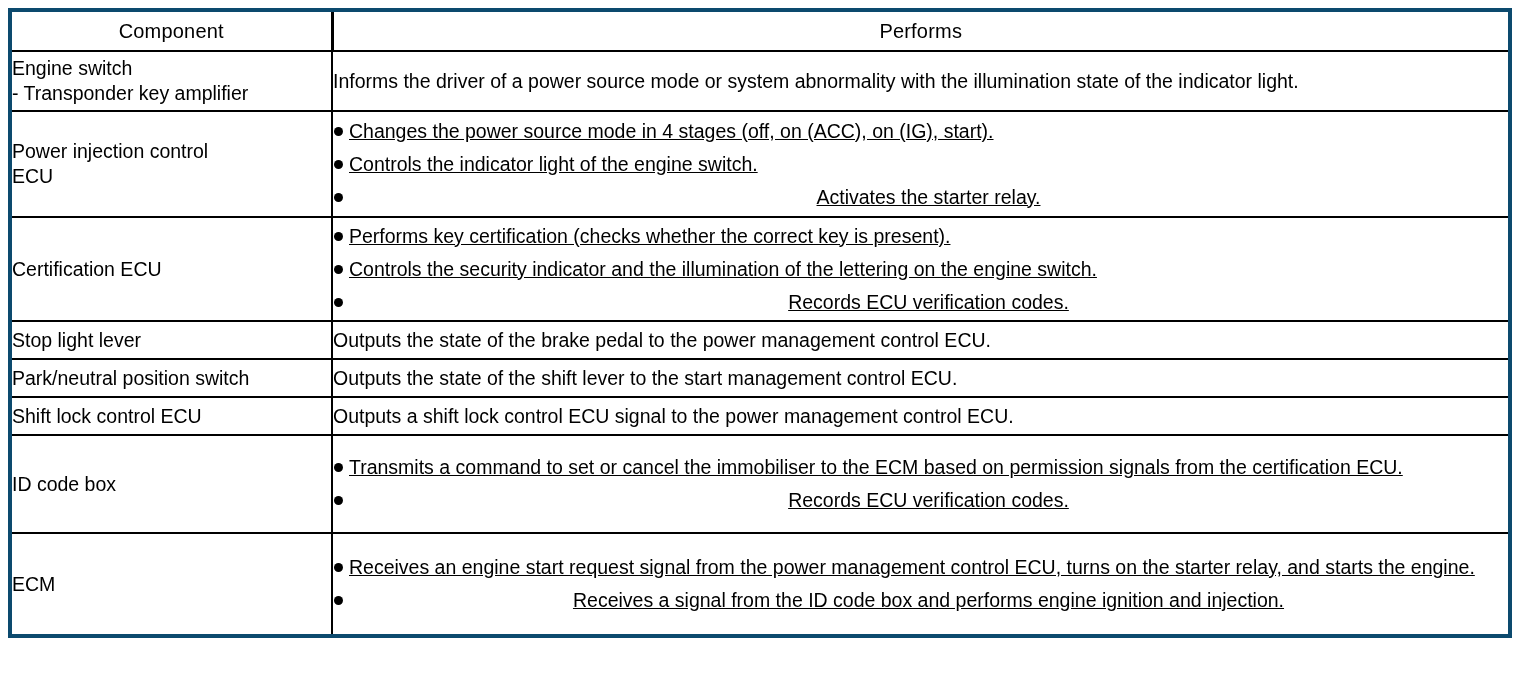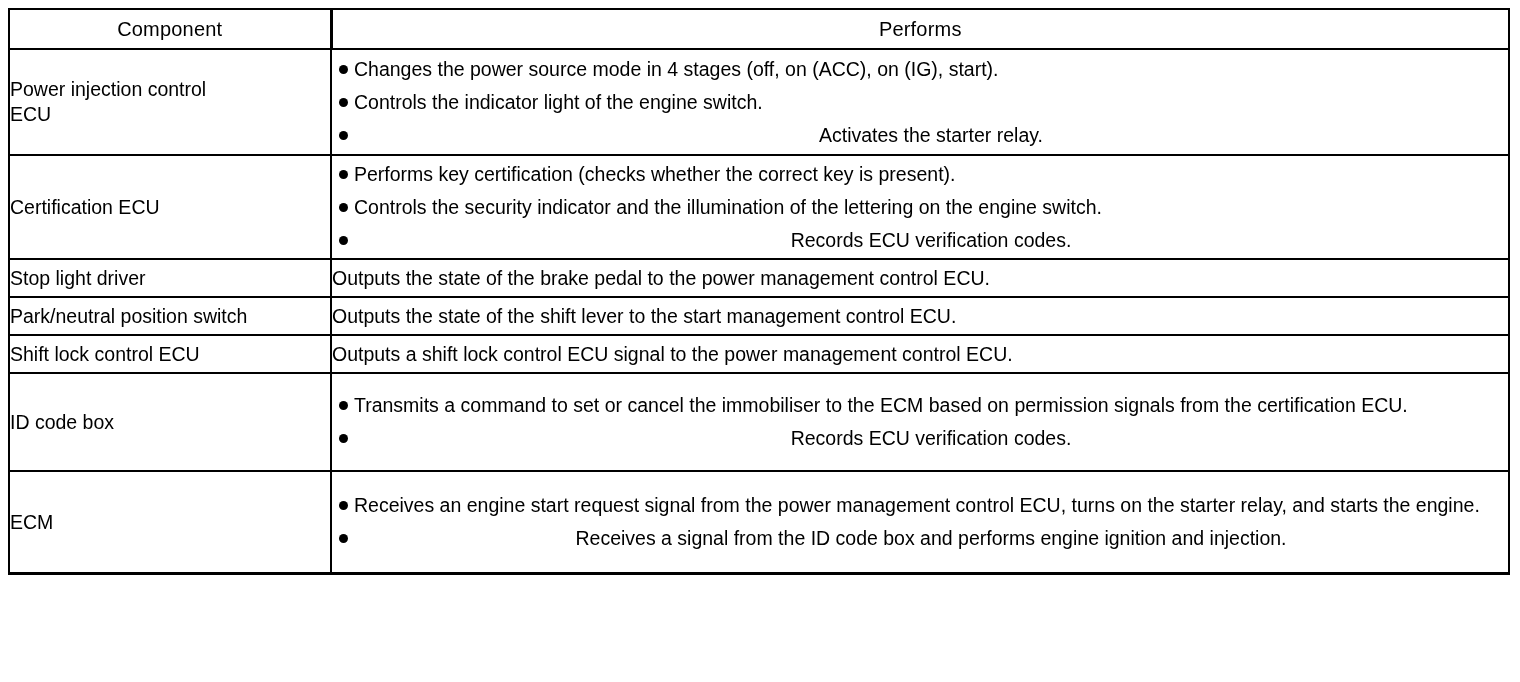--- a/index.html
+++ b/index.html
@@ -32,21 +32,21 @@
   }
   table.spec td, table.spec th {
     border: 2px solid #000000;
     padding: 0;
     vertical-align: middle;
     font-weight: normal;
     background: #ffffff;
   }
   
   table.spec {
-    border: 1px solid #0c4a6e;
+    border: 4px solid #0c4a6e;
   }
   col.c-comp { width: 322px; }
   col.c-func { width: 1178px; }
 
   thead th {
     text-align: center;
     font-size: 20px;
     font-weight: bold;
     height: 38px;
     letter-spacing: 0.2px;
@@ -73,21 +73,22 @@
     margin: 0;
   }
   ul.bullets {
     list-style: none;
     margin: 0;
     padding: 0;
   }
   ul.bullets > li {
     position: relative;
     padding-left: 16px;
-    margin: 0 0 8px 6px;
+    margin: 0 0 8px 0;
+    text-decoration: underline;
   }
   ul.bullets > li:last-child { margin-bottom: 0; text-align: center; }
   ul.bullets > li .dot {
     position: absolute;
     left: 1px;
     top: 8px;
     width: 9px;
     height: 9px;
     border-radius: 50%;
     background: #000000;
@@ -116,20 +117,31 @@
       <col class="c-comp">
       <col class="c-func">
     </colgroup>
     <thead>
       <tr>
         <th class="hdr-comp">Component</th>
         <th class="hdr-func">Performs</th>
       </tr>
     </thead>
     <tbody id="tbody">
+        <tr class="r-engine">
+          <td class="comp">
+            <span class="lines">
+              <span class="line">Engine switch</span>
+              <span class="line">- Transponder key amplifier</span>
+            </span>
+          </td>
+          <td class="func">
+            <span class="para">Informs the driver of a power source mode or system abnormality with the illumination state of the indicator light.</span>
+          </td>
+        </tr>
         <tr class="r-pmc">
           <td class="comp">
             <span class="lines">
               <span class="line">Power injection control</span>
               <span class="line">ECU</span>
             </span>
           </td>
           <td class="func">
             <ul class="bullets">
               <li>
@@ -166,21 +178,21 @@
               <li>
                 <span class="dot"></span>
                 <span class="btext">Records ECU verification codes.</span>
               </li>
             </ul>
           </td>
         </tr>
         <tr class="r-stop">
           <td class="comp">
             <span class="lines">
-              <span class="line">Stop light driver</span>
+              <span class="line">Stop light lever</span>
             </span>
           </td>
           <td class="func">
             <span class="para">Outputs the state of the brake pedal to the power management control ECU.</span>
           </td>
         </tr>
         <tr class="r-park">
           <td class="comp">
             <span class="lines">
               <span class="line">Park/neutral position switch</span>

